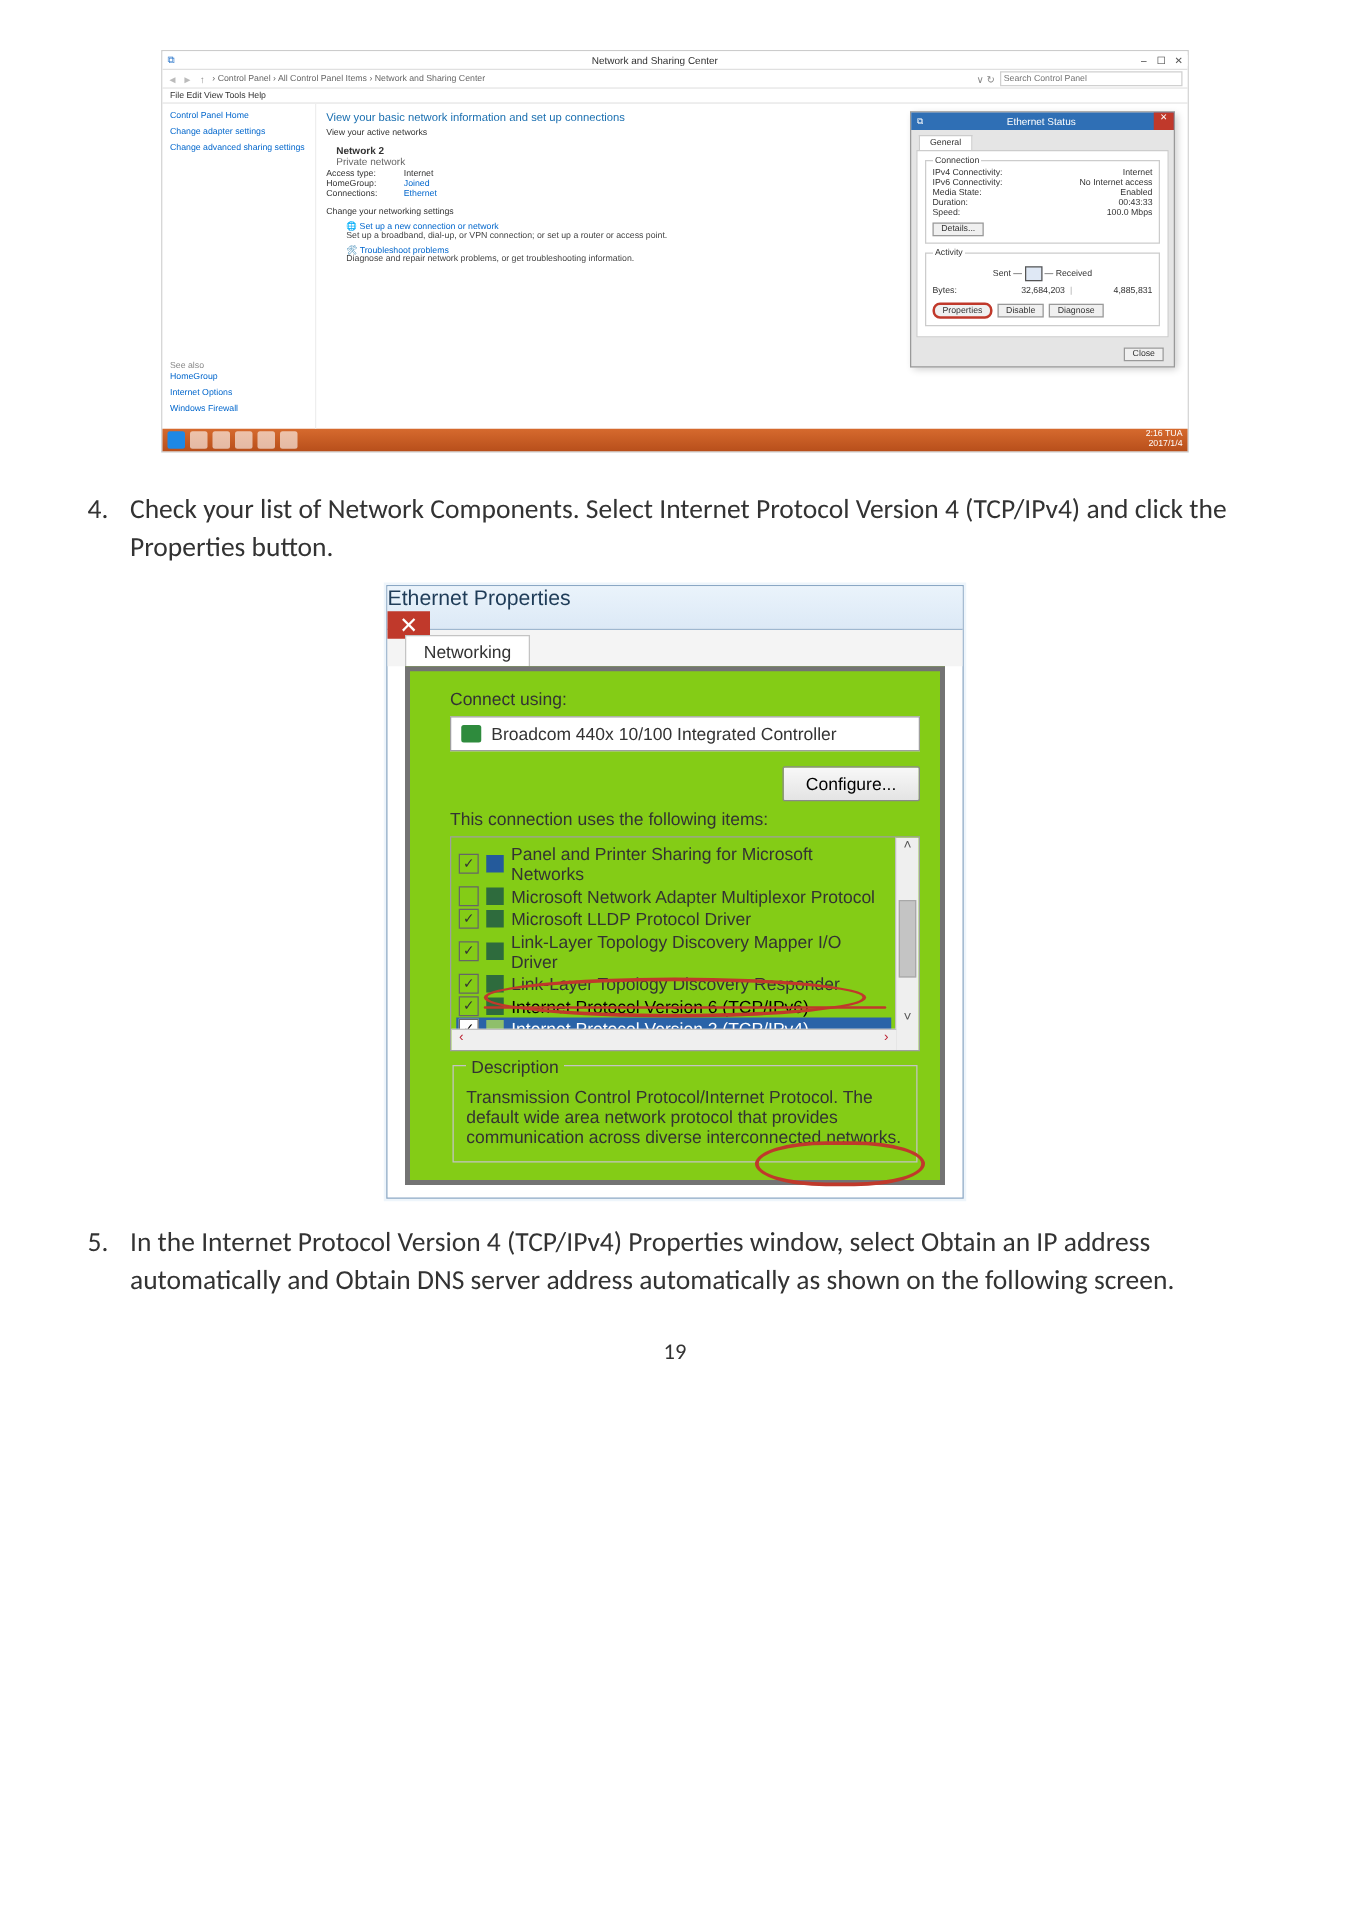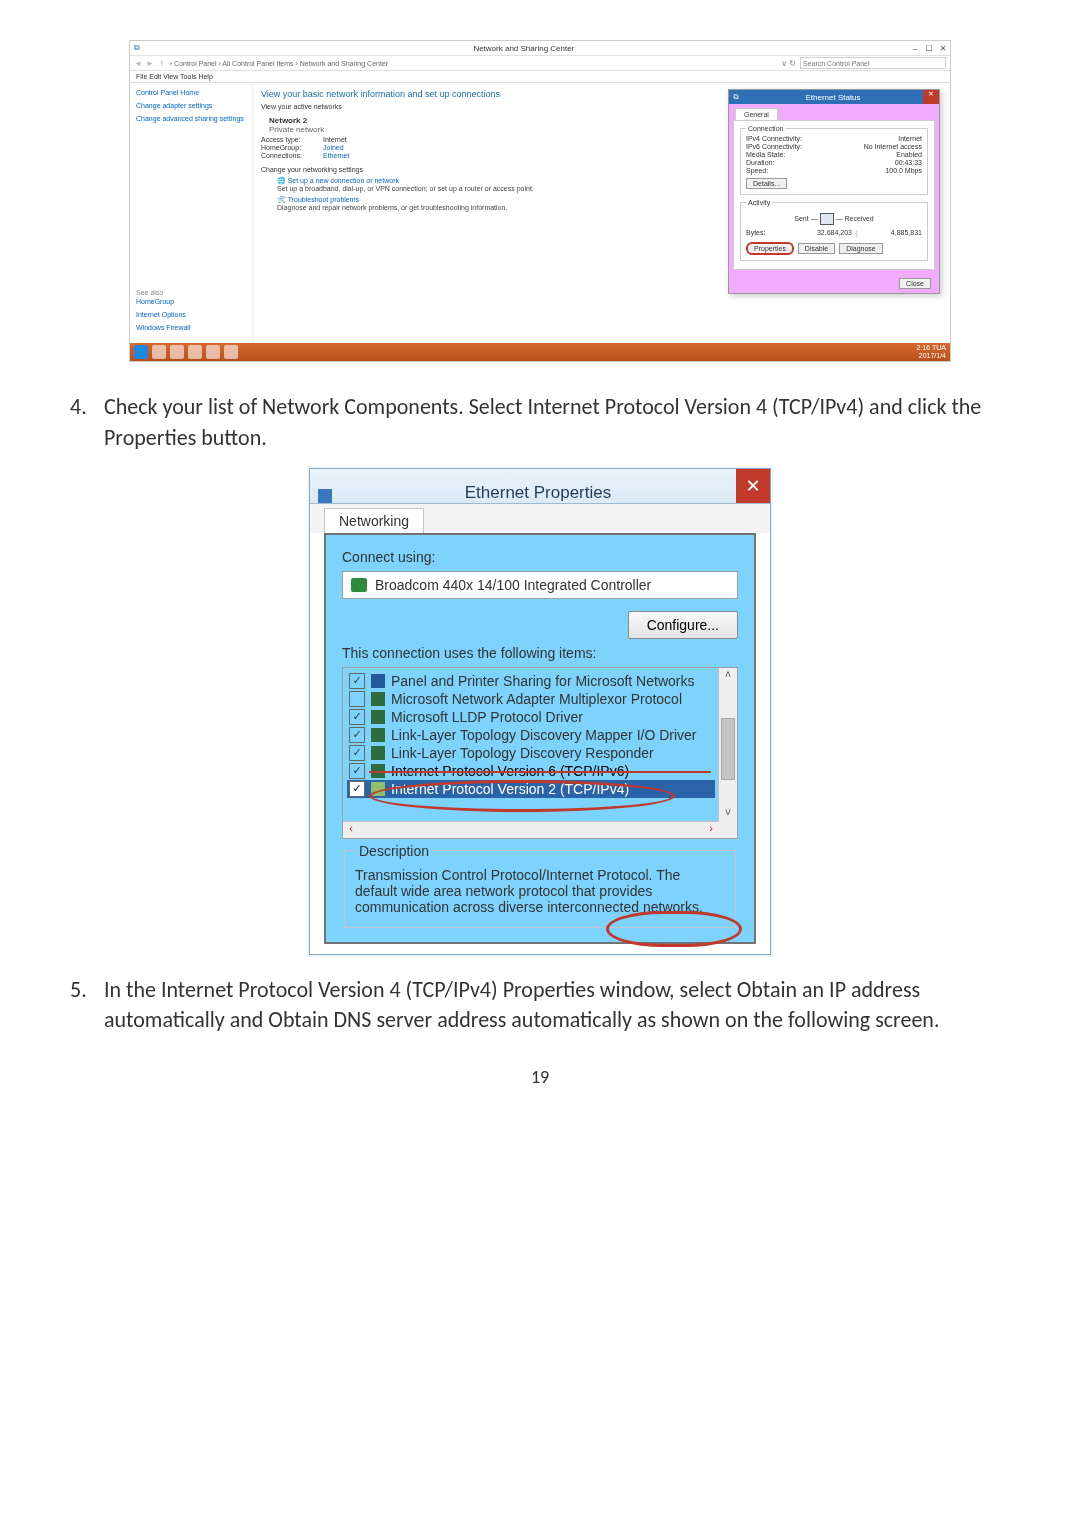--- a/index.html
+++ b/index.html
@@ -63,21 +63,21 @@
   .sc1-netrow .right .row { display:flex; margin-bottom:1px;}
   .sc1-netrow .right .lab { width:62px; color:#333;}
   .sc1-netrow .right .val { color:#0066cc;}
   .sc1-section { margin-top:6px;}
   .sc1-action { margin:4px 0 0 16px; font-size:7px;}
   .sc1-action .tlink { color:#0066cc; }
   .sc1-action .tdesc { color:#444; }
   
   .ethstatus {
     position:absolute; right:10px; top:6px; width:210px;
-    border:1px solid #999; background:#f0abfc; font-size:7px;
+    border:1px solid #999; background:#e5e5e5; font-size:7px;
     box-shadow:2px 2px 6px rgba(0,0,0,.2);
   }
   .ethstatus .tb { background:#2f6fb5; color:#fff; display:flex; align-items:center;
     height:14px;}
   .ethstatus .tb .t { flex:1; text-align:center; font-size:8px;}
   .ethstatus .tb .x { width:16px; height:14px; background:#c0392b; color:#fff; text-align:center;}
   .ethstatus .tab { display:inline-block; background:#fff; border:1px solid #ccc;
     border-bottom:none; padding:2px 8px; margin:4px 0 0 6px; font-size:7px;}
   .ethstatus .pane { background:#fff; border:1px solid #ccc; margin:0 4px 4px 4px;
     padding:4px 6px;}
@@ -106,31 +106,31 @@
   .step .num { width:34px;}
   .step .txt { flex:1;}
 
   
   .sc2 {
     width:460px; margin:14px auto 20px auto;
     border:1px solid #8aa7c4; font-family:"Segoe UI",Arial,sans-serif;
     font-size:14px; background:#fff;
     box-shadow:0 0 0 2px #eef5fb;
   }
-  .sc2-tb { display:flex; align-items:flex-end; height:34px;
-    background:linear-gradient(#eaf3fb,#dce9f6); border-bottom:1px solid #9fb7cf;}
+  .sc2-tb { display:flex; align-items:flex-start; height:34px;
+    background:linear-gradient(#eaf3fb,#dce9f6); border-bottom:1px solid #9fb7cf;flex-direction:column;}
   .sc2-tb .icn { width:14px;height:14px;background:#3a78bd;margin:0 8px;}
   .sc2-tb .t { flex:1; text-align:center; font-size:17px; color:#1f3c58; font-weight:400;}
   .sc2-tb .x { width:34px;height:34px;background:#c0392b;color:#fff;
     display:flex;align-items:center;justify-content:center;font-size:18px;}
   .sc2-tabarea { padding:4px 14px 0 14px; background:#f4f4f4;}
   .sc2-tab { display:inline-block; background:#fff; border:1px solid #c4c4c4;
     border-bottom:none; padding:4px 14px; font-size:14px;}
-  .sc2-body { border:2px solid #737373; margin:0 14px 10px 14px; padding:14px 16px 14px 16px;
-    background:#7dd3fc;}
+  .sc2-body { border:4px solid #737373; margin:0 14px 10px 14px; padding:14px 16px 14px 32px;
+    background:#84cc16;}
   .sc2-body .lab { font-size:14px; margin-bottom:6px;}
   .sc2-body .adapter { border:1px solid #9f9f9f; padding:5px 8px; display:flex;
     align-items:center; margin-bottom:12px; background:#fff;}
   .sc2-body .adapter .aicon { width:16px;height:14px;background:#2e8b3d;
     margin-right:8px; border-radius:2px;}
   .sc2-body .cfg { text-align:right; margin-bottom:6px;}
   .sc2-body button.std {
     border:1px solid #8a8a8a; background:linear-gradient(#f8f8f8,#e4e4e4);
     padding:5px 18px; font-size:14px; border-radius:2px;text-align:center;
   }
@@ -348,21 +348,21 @@
       <div class="t">Ethernet Properties</div>
       <div class="x">✕</div>
     </div>
     <div class="sc2-tabarea">
       <span class="sc2-tab">Networking</span>
     </div>
     <div class="sc2-body" style="position:relative;">
       <div class="lab">Connect using:</div>
       <div class="adapter">
         <div class="aicon"></div>
-        <span>Broadcom 440x 14/100 Integrated Controller</span>
+        <span>Broadcom 440x 10/100 Integrated Controller</span>
       </div>
       <div class="cfg"><button class="std">Configure...</button></div>
       <div class="lab">This connection uses the following items:</div>
 
       <div class="itemswrap">
         <div class="viewport" id="components-viewport">
             <div class="compitem">
               <span class="cb">✓</span>
               <span class="ic net"></span>
               <span class="txt">Panel and Printer Sharing for Microsoft Networks</span>

